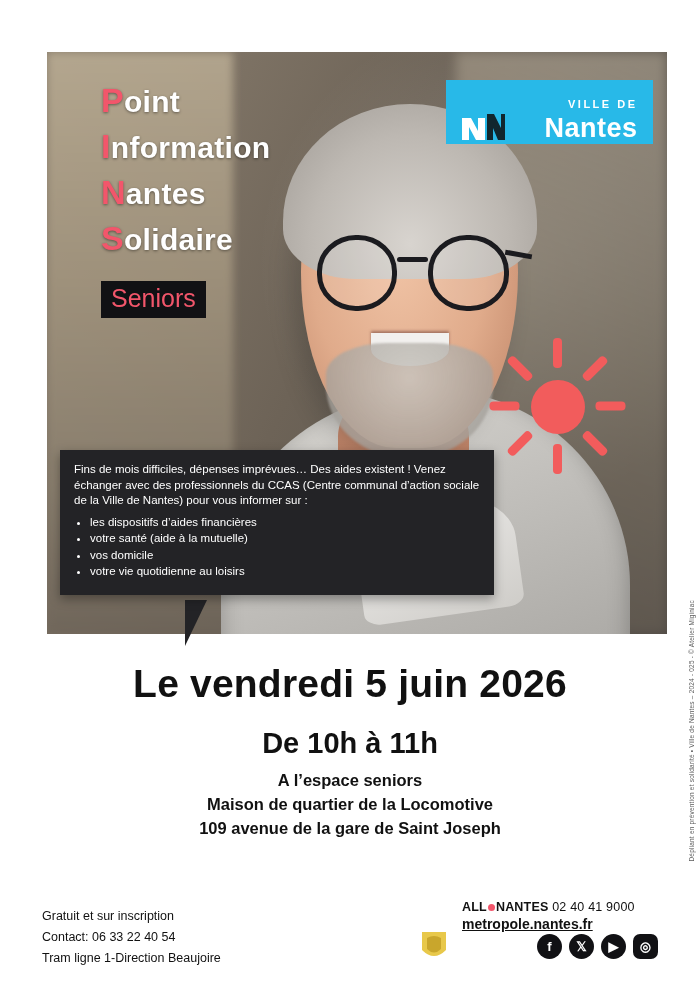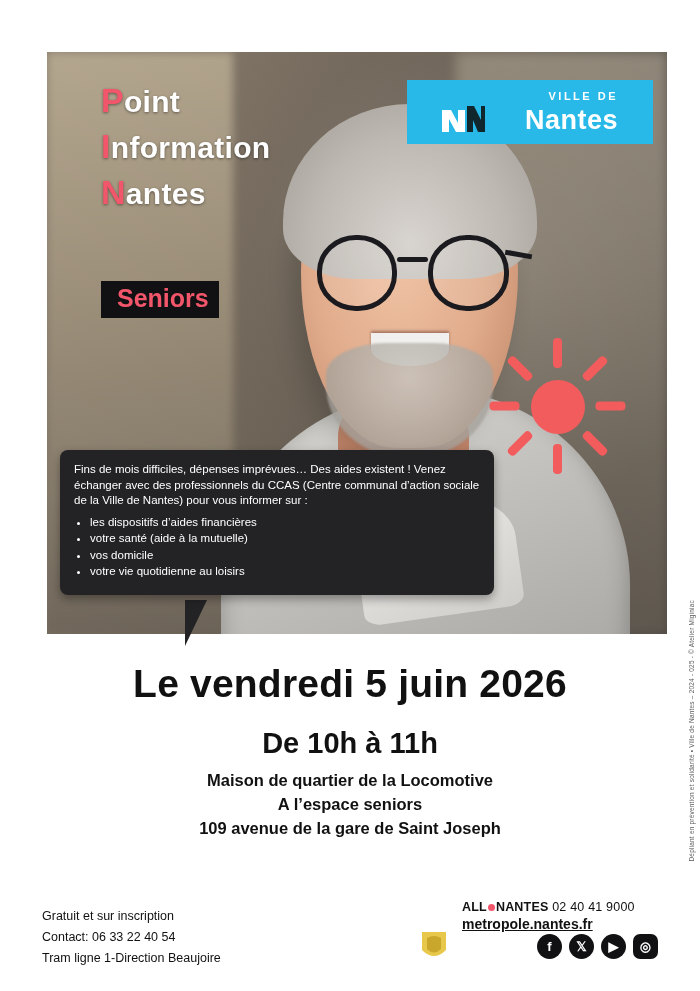--- a/index.html
+++ b/index.html
@@ -192,34 +192,34 @@
     text-shadow: 0 1px 3px rgba(0,0,0,.45);
   }
   .pins .cap { color: #f2566b; font-size: 34px; }
   .seniors-badge {
     position: absolute;
     left: 101px;
     top: 281px;
     background: #111114;
     color: #f2566b;
     font-size: 25px;
-    font-weight: 700;
-    padding: 3px 10px 5px 16px;
+    font-weight: 400;
+    padding: 3px 10px 5px 10px;
   }
 
   
   .logo {
     position: absolute;
     right: 47px;
     top: 80px;
-    width: 246px;
+    width: 207px;
     height: 64px;
     background: #28b9e8;
     display: flex;
-    align-items: center;
+    align-items: flex-end;
     justify-content: center;
   }
   .logo-inner { position: relative; width: 180px; height: 48px; }
   .logo-villede {
     position: absolute;
     right: 2px; top: 2px;
     color: #fff;
     font-size: 11px;
     letter-spacing: 2.5px;
     font-weight: 700;
@@ -239,21 +239,21 @@
   }
 
   
   .bubble {
     position: absolute;
     left: 60px;
     top: 450px;
     width: 406px;
     background: #232326;
     color: #ffffff;
-    border-radius: 8px;
+    border-radius: 0;
     padding: 12px 14px 14px 14px;
     font-size: 11.5px;
     line-height: 15.5px;
     box-shadow: 0 4px 10px rgba(0,0,0,.35);
   }
   .bubble ul {
     margin: 6px 0 0 0;
     padding-left: 16px;
   }
   .bubble li { margin: 0 0 1px 0; }
@@ -409,20 +409,23 @@
 <div class="pins">
   <div>
     <span class="cap">P</span><span>oint</span>
   </div>
   <div>
     <span class="cap">I</span><span>nformation</span>
   </div>
   <div>
     <span class="cap">N</span><span>antes</span>
   </div>
+  <div>
+    <span class="cap">S</span><span>olidaire</span>
+  </div>
 </div>
 <div class="seniors-badge">Seniors</div>
 
 <div class="logo">
   <div class="logo-inner">
     <svg class="logo-mark" viewBox="0 0 46 30">
       <path d="M2 28 L2 6 L11 6 L18 19 L18 6 L25 6 L25 28 L16 28 L9 15 L9 28 Z" fill="#ffffff"></path>
       <path d="M27 28 L27 2 L34 2 L41 16 L41 2 L45 2 L45 28 L38 28 L33 16 L33 28 Z" fill="#0d0d0d" opacity="0.85"></path>
     </svg>
     <div class="logo-villede">VILLE DE</div>
@@ -437,22 +440,22 @@
     <li>les dispositifs d’aides financières</li>
     <li>votre santé (aide à la mutuelle)</li>
     <li>vos domicile</li>
     <li>votre vie quotidienne au loisirs</li>
   </ul>
 </div>
 
 <div class="date-line1">Le  vendredi 5 juin 2026</div>
 <div class="date-line2">De 10h à 11h</div>
 <div class="place">
+  <div>A l’espace seniors</div>
   <div>Maison de quartier de la Locomotive</div>
-  <div>A l’espace seniors</div>
   <div>109 avenue de la gare de Saint Joseph</div>
 </div>
 
 <div class="footer-left">
   <div>Gratuit et sur inscription</div>
   <div>Contact: 06 33 22 40 54</div>
   <div>Tram ligne 1-Direction Beaujoire</div>
 </div>
 
 <svg class="crest" viewBox="0 0 32 36">

